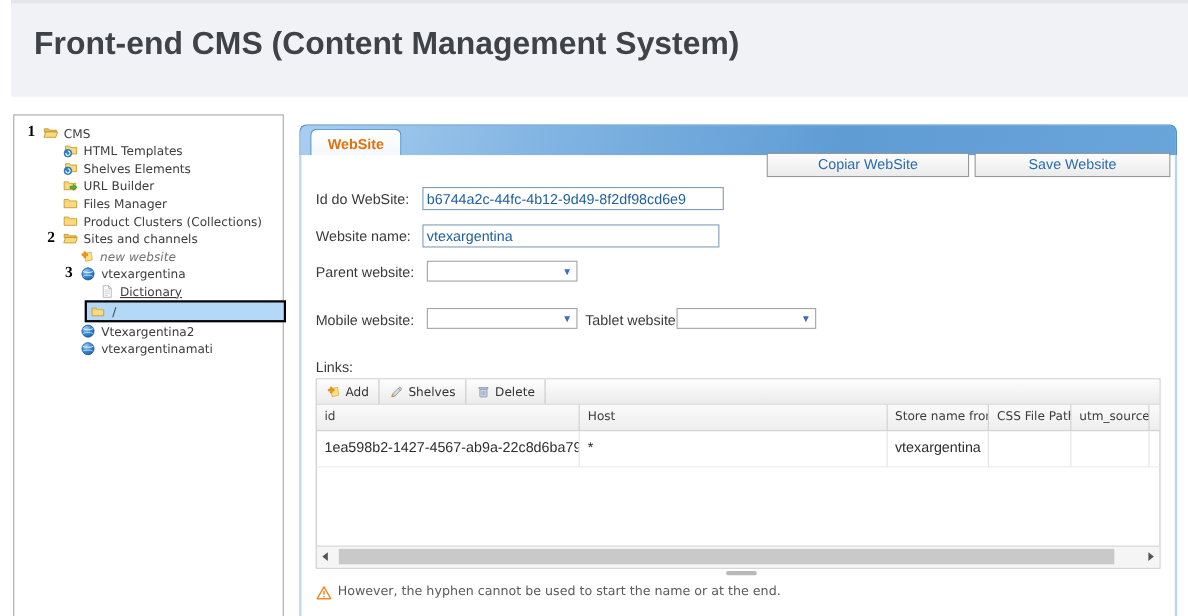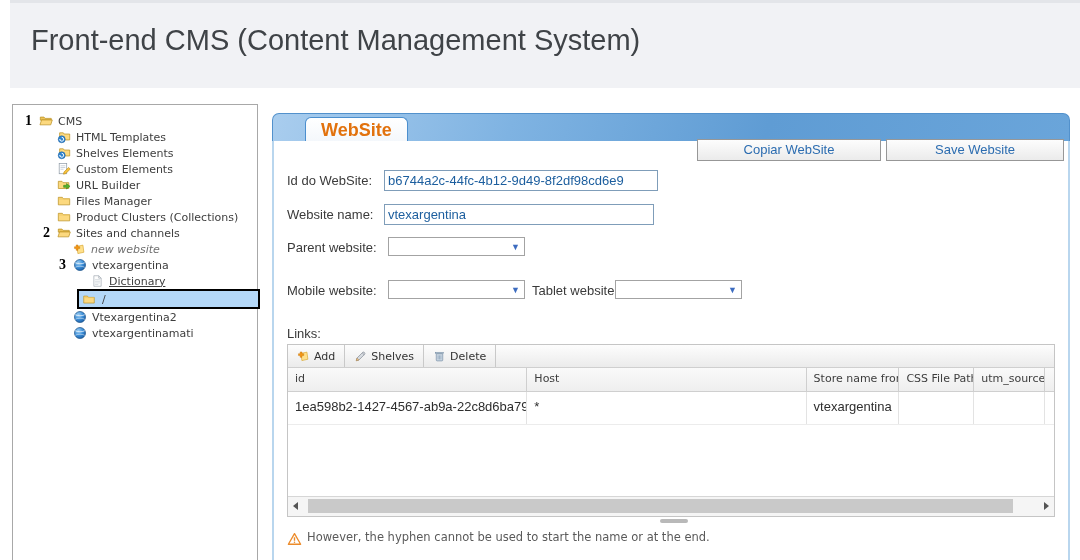--- a/index.html
+++ b/index.html
@@ -2,21 +2,21 @@
 <html><head>
 <meta charset="utf-8">
 <style>
   html,body{margin:0;padding:0;background:#fff;}
   body{font-family:"Liberation Sans",sans-serif;}
   #stage{position:relative;width:1080px;height:560px;overflow:hidden;background:#fff;}
 
   
   .header-band{position:absolute;left:10px;top:0;width:1070px;height:88px;background:#f1f2f5;}
   .header-topline{position:absolute;left:0;top:0;width:100%;height:3px;background:#e3e5e9;}
-  .page-title{position:absolute;left:21px;top:24px;font-size:29px;font-weight:normal;color:#3f4347;white-space:nowrap;}
+  .page-title{position:absolute;left:21px;top:24px;font-size:29px;font-weight:bold;color:#3f4347;white-space:nowrap;}
 
   
   .sidebar{position:absolute;left:12px;top:104px;width:244px;height:470px;background:#fff;border:1px solid #a8a8a8;}
   .tree{padding-top:8px;}
   .tree-row{position:relative;height:16px;display:flex;align-items:center;font-size:11px;color:#3d3d3d;white-space:nowrap;font-family:"DejaVu Sans",sans-serif;cursor:default;}
   .tree-row .ticon{flex:0 0 auto;margin-right:5px;}
   .badge{position:absolute;font-family:"Liberation Serif",serif;font-weight:bold;font-size:14px;color:#000;line-height:14px;}
   .lvl0{padding-left:26px;} .lvl0 .badge{left:12px;}
   .lvl1{padding-left:44px;} .lvl1 .badge{left:30px;}
   .lvl2{padding-left:60px;} .lvl2 .badge{left:46px;}
@@ -24,21 +24,21 @@
   .italic-label{font-style:italic;color:#6f6f6f;}
   .underline-label{text-decoration:underline;}
   .sel-row{height:20px;padding-left:0;}
   .sel-box{position:absolute;left:64px;top:0;width:176px;height:16px;background:#b4d8f8;border:2px solid #000;display:flex;align-items:center;padding-left:3px;}
   .sel-box .ticon{margin-right:6px;}
 
   
   .tabstrip{position:absolute;left:272px;top:113px;width:796px;height:28px;border:1px solid #5291cc;border-bottom:none;border-radius:7px 7px 0 0;
     background:linear-gradient(105deg,#a9cdee 0%,#7fb3e2 30%,#5f9cd4 62%,#6aa5da 100%);}
   .tab{position:absolute;left:9px;top:3px;height:25px;padding:0 15px;background:linear-gradient(#ffffff,#f3f7fb);border:1px solid #4c8fce;border-bottom:none;
-    border-radius:6px 6px 0 0;color:#e2720d;font-weight:bold;font-size:18px;line-height:25px;margin-left:23px;}
+    border-radius:6px 6px 0 0;color:#e2720d;font-weight:bold;font-size:13px;line-height:25px;}
   .panel-body{position:absolute;left:272px;top:141px;width:794px;height:419px;background:#fff;border-left:2px solid #b9d6ee;border-right:2px solid #b9d6ee;}
 
   .hdr-btn{position:absolute;top:-2px;height:22px;background:linear-gradient(#fdfdfd,#ebebeb);border:1px solid #979797;color:#2b6cb0;
     font-size:13px;text-align:center;line-height:20px;box-sizing:border-box;cursor:pointer;}
   .btn-copiar{left:423px;width:184px;}
   .btn-save{left:612px;width:178px;}
 
   .form-label{position:absolute;font-size:13px;color:#3a3a3a;white-space:nowrap;}
   .text-input{position:absolute;height:17px;border:1px solid #7f9db9;font-size:13px;color:#1c5e9e;padding:1px 3px;font-family:"Liberation Sans",sans-serif;background:#fff;}
   .fake-select{position:absolute;height:19px;background:#fff;border:1px solid #a3a3a3;box-sizing:border-box;cursor:pointer;}
@@ -160,26 +160,20 @@
         <span>HTML Templates</span>
       </div>
 
       <div class="tree-row lvl1">
         <svg class="ticon" width="14" height="14">
             <use href="#sym-template"></use>
           </svg>
         <span>Shelves Elements</span>
       </div>
 
-      <div class="tree-row lvl1">
-        <svg class="ticon" width="14" height="14">
-            <use href="#sym-page-edit"></use>
-          </svg>
-        <span>Custom Elements</span>
-      </div>
 
       <div class="tree-row lvl1">
         <svg class="ticon" width="14" height="14">
             <use href="#sym-url"></use>
           </svg>
         <span>URL Builder</span>
       </div>
 
       <div class="tree-row lvl1">
         <svg class="ticon" width="14" height="14">

